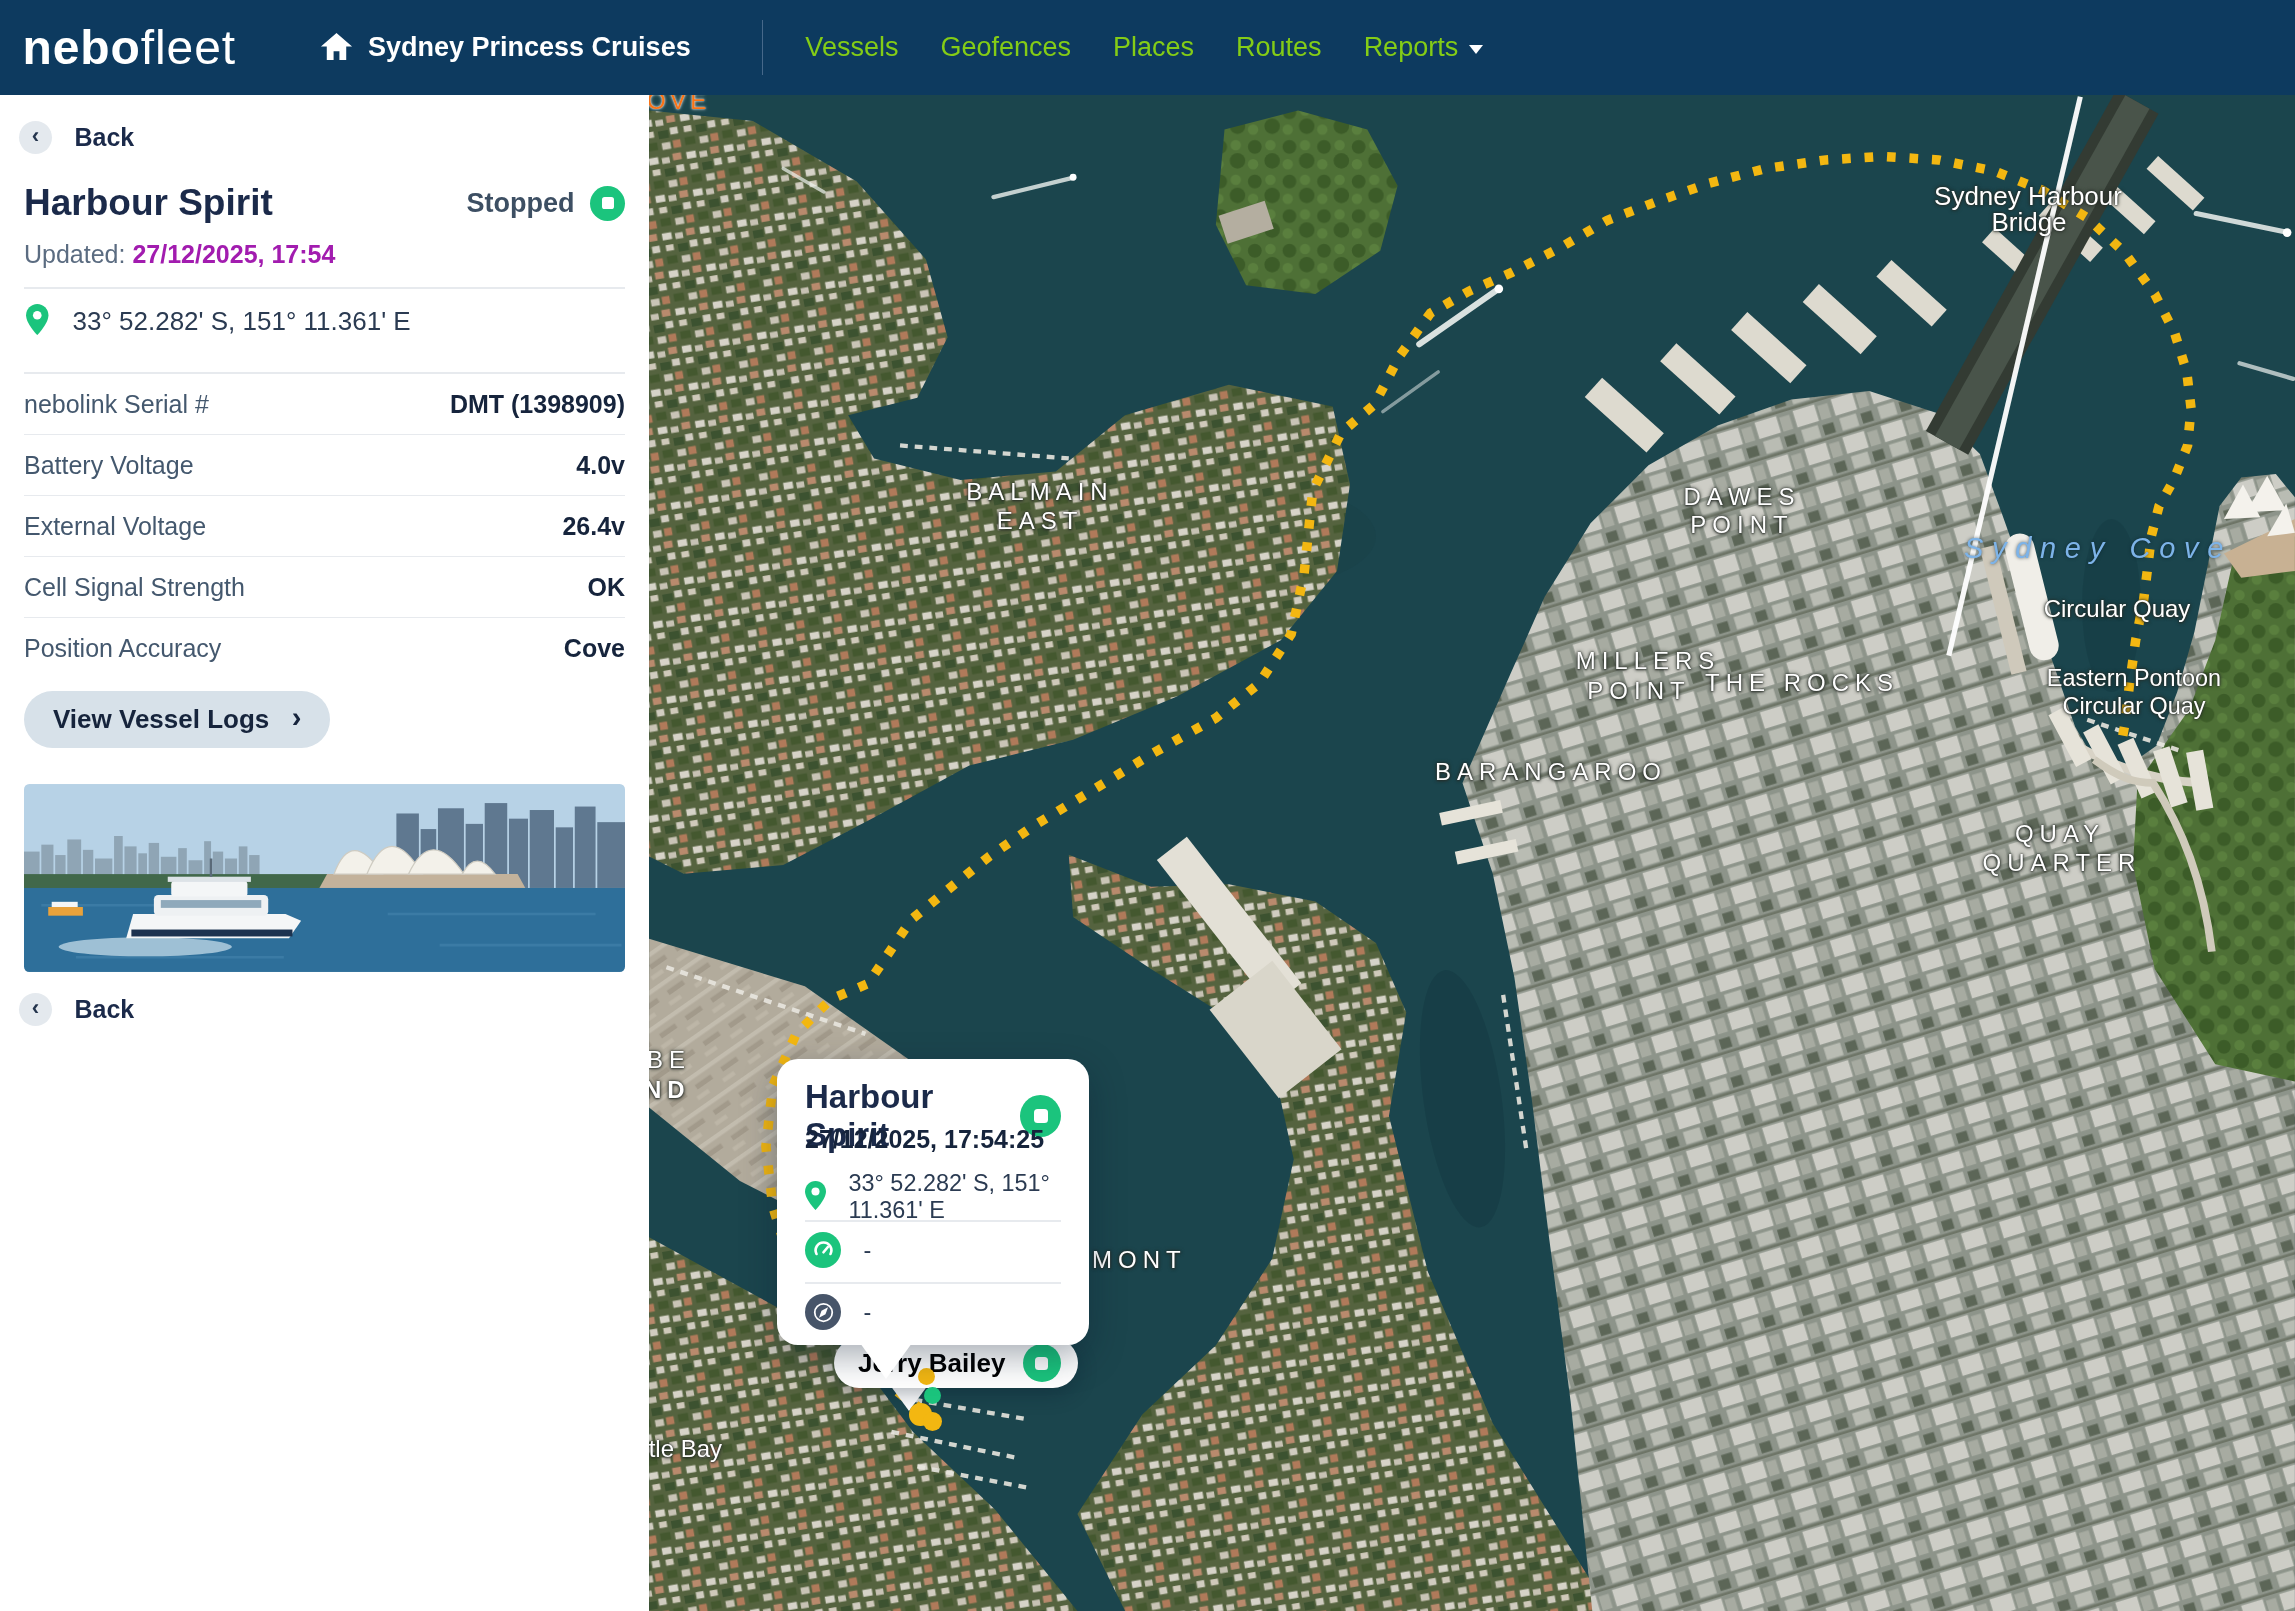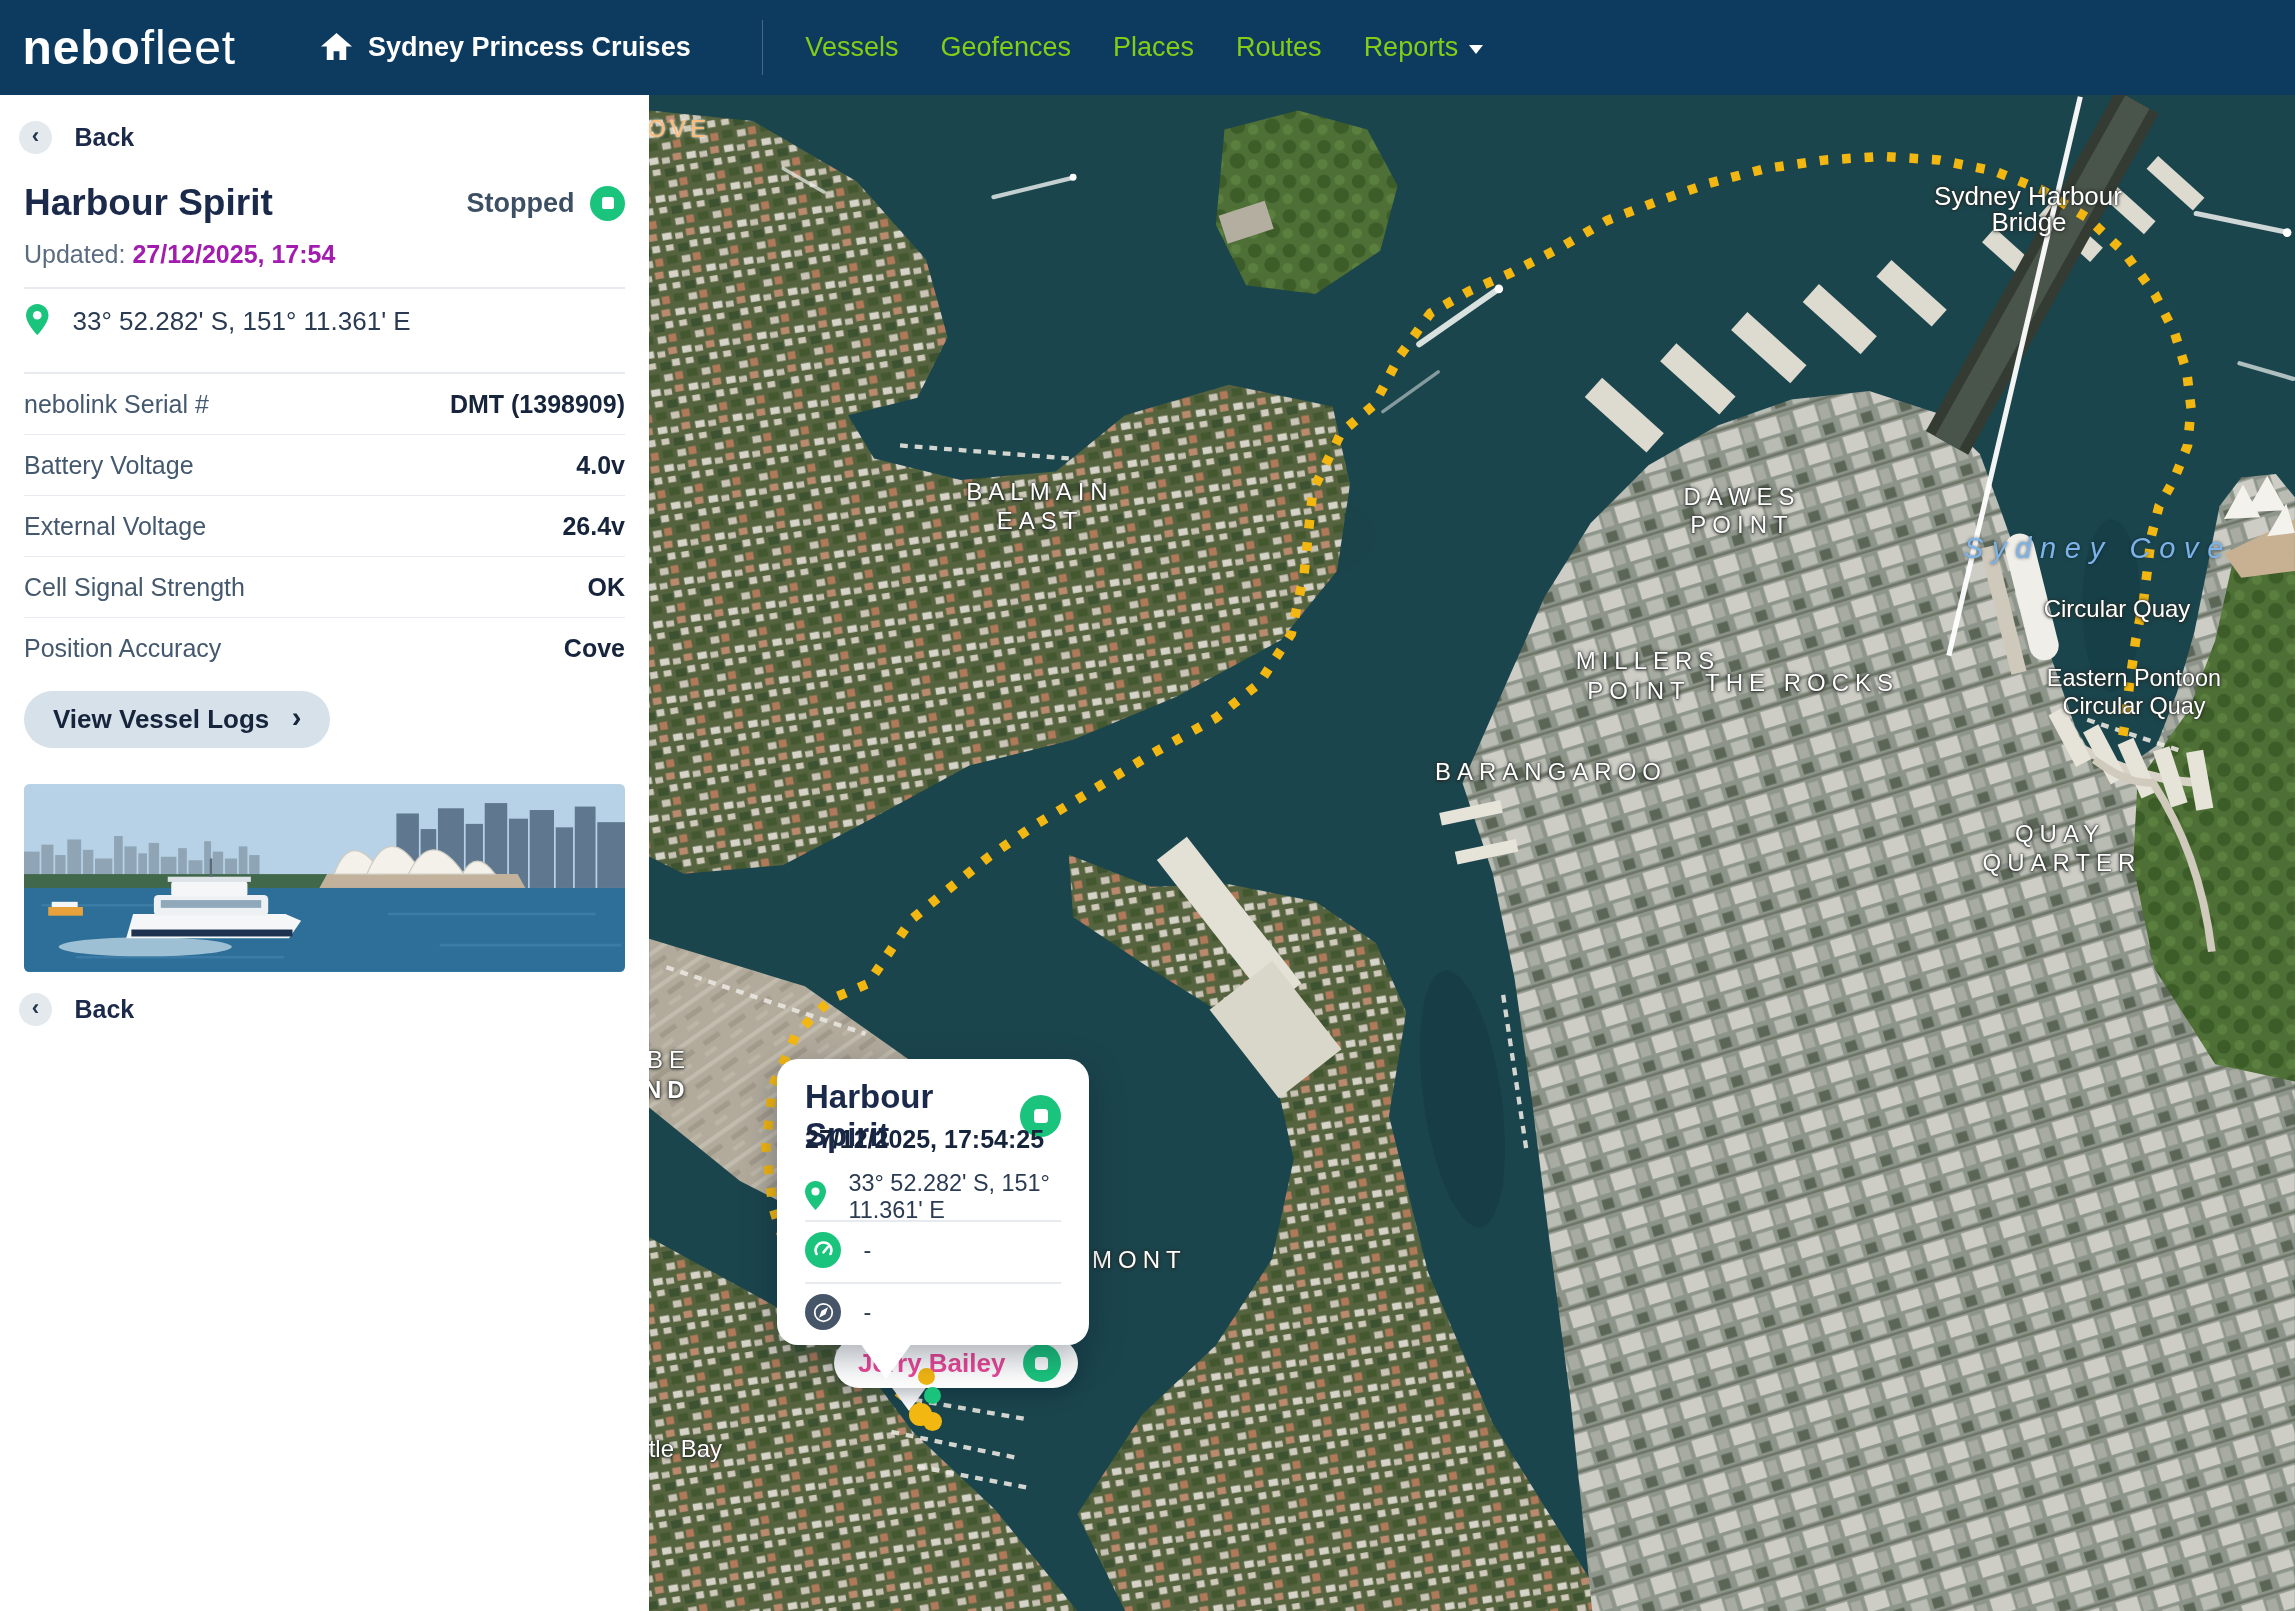--- a/index.html
+++ b/index.html
@@ -50,41 +50,41 @@
 
   
   #map{left:649px;top:95px;width:1646px;height:1516px;background:#1b454d;z-index:1;cursor:grab;overflow:hidden;}
   #map svg.base{position:absolute;left:0;top:0;}
   .ml{position:absolute;color:#ffffff;font-size:24px;white-space:nowrap;z-index:6;
       text-shadow:0 0 4.3px rgba(40,45,40,.95),0 0 1.7px rgba(40,45,40,.95),0 0.9px 2.6px rgba(40,45,40,.9);}
   .ml.ctr{transform:translate(-50%,-50%);}
   .ml.caps{letter-spacing:6px;font-weight:400;}
   .ml.water{color:#7db3e8;font-style:italic;font-size:29px;letter-spacing:8.7px;font-weight:400;
             text-shadow:0 0 3.5px rgba(10,30,40,.7);}
-  .ml.gray{color:#fdba74;text-shadow:0 0 3.5px rgba(255,255,255,.85),0 0 1.7px rgba(255,255,255,.85);letter-spacing:4.3px;margin-top:28px;}
+  .ml.gray{color:#f97316;text-shadow:0 0 3.5px rgba(255,255,255,.85),0 0 1.7px rgba(255,255,255,.85);letter-spacing:4.3px;}
 
   
   #popup{left:777px;top:1059px;width:312px;height:286px;background:#fff;border-radius:21px;z-index:30;
          box-shadow:0 12px 35px rgba(10,25,45,.35);}
   #popup .tail{position:absolute;left:83px;top:284px;width:0;height:0;border-left:26px solid transparent;
                border-right:26px solid transparent;border-top:36px solid #fff;}
   .popup-title-row{position:absolute;left:28px;top:19px;width:256px;display:flex;align-items:center;}
   .popup-title{font-size:33px;font-weight:800;color:#1b2a4a;}
   .popup-badge{margin-left:auto;width:42px;height:42px;border-radius:50%;background:#1bc47d;display:flex;align-items:center;justify-content:center;}
   .popup-badge i{display:block;width:14px;height:14px;background:#fff;border-radius:3.5px;}
   .popup-date{position:absolute;left:28px;top:66px;font-size:25px;font-weight:700;color:#16243c;}
   .popup-row{position:absolute;left:28px;width:256px;display:flex;align-items:center;gap:22.5px;}
   .popup-row .txt{font-size:23.4px;color:#2b3b52;}
   .popup-div{position:absolute;left:28px;width:256px;height:1.7px;background:#e7eaee;}
   .icon-circle{width:36px;height:36px;border-radius:50%;display:flex;align-items:center;justify-content:center;flex:none;}
 
   
   #vessel-pill{left:834px;top:1338px;height:50px;padding:0 17.3px 0 24px;background:#fff;border-radius:25px;z-index:20;
                display:flex;align-items:center;gap:17.3px;box-shadow:0 7px 19px rgba(10,25,45,.3);cursor:pointer;}
-  #vessel-pill .name{font-size:26px;font-weight:700;color:#ec4899;}
+  #vessel-pill .name{font-size:26px;font-weight:700;color:#000000;}
   #vessel-pill .badge{width:38px;height:38px;border-radius:50%;background:#1bc47d;display:flex;align-items:center;justify-content:center;}
   #vessel-pill .badge i{display:block;width:13px;height:13px;background:#fff;border-radius:3.5px;}
   #pill-tail{left:890px;top:1385px;width:0;height:0;border-left:19px solid transparent;border-right:19px solid transparent;
              border-top:26px solid #fff;z-index:19;}
   .marker{position:absolute;border-radius:50%;z-index:25;cursor:pointer;}
 </style>
 </head>
 <body>
 
 <div id="navbar" class="abs">

